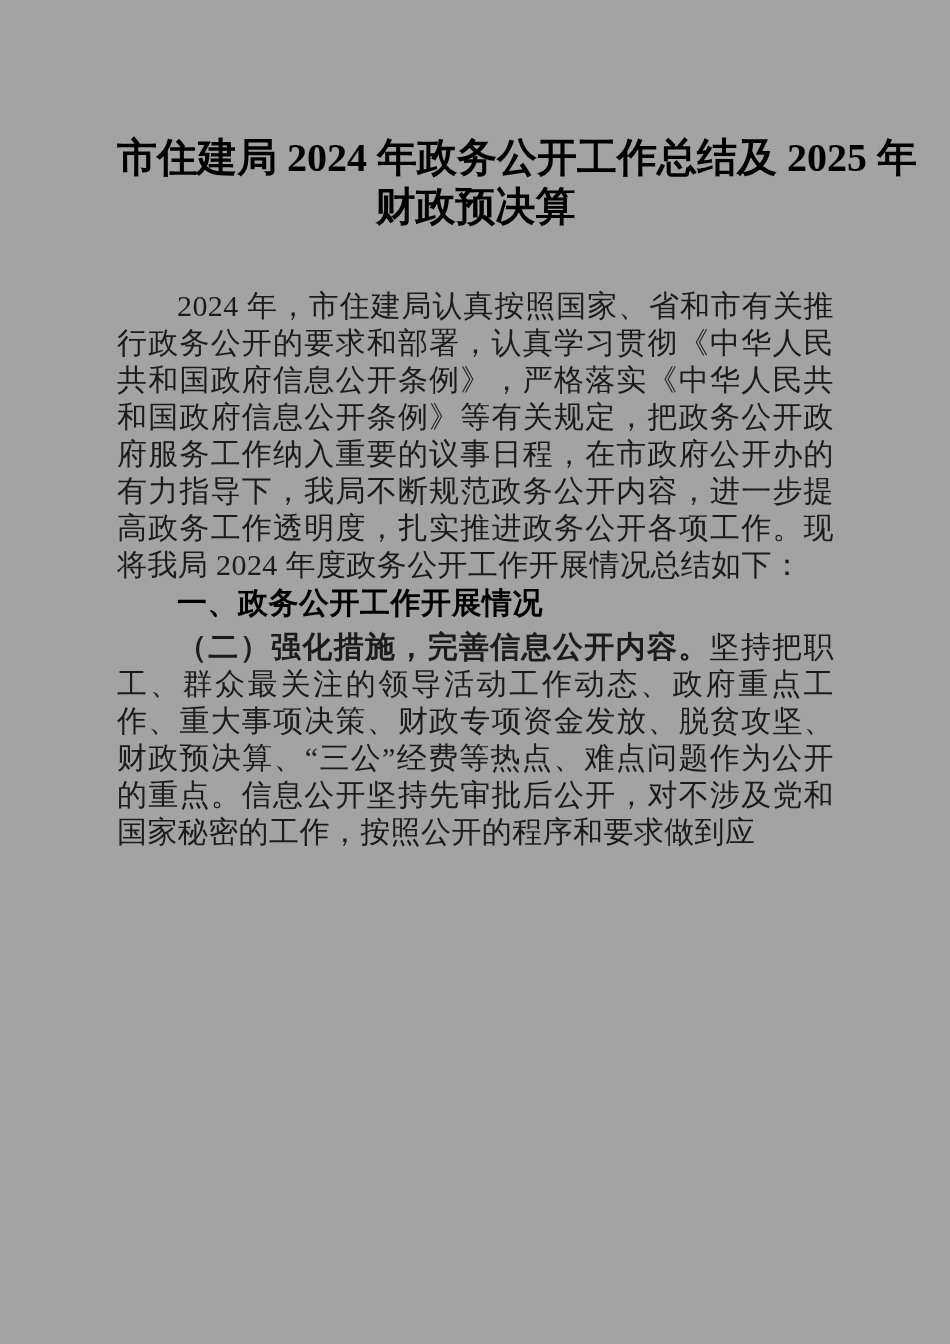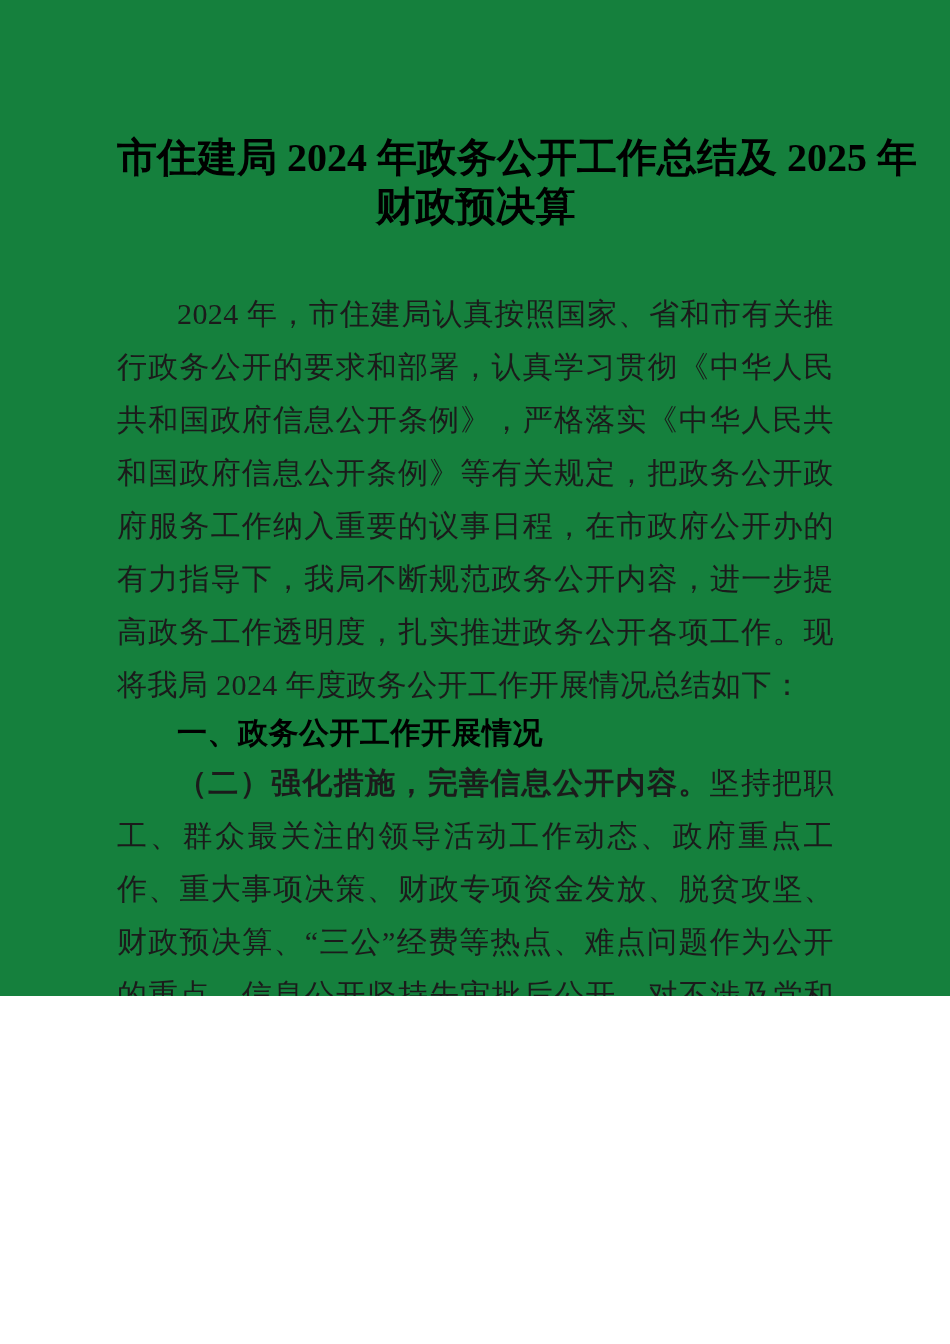--- a/index.html
+++ b/index.html
@@ -3,22 +3,22 @@
 <meta charset="utf-8">
 <style>
   html, body {
     margin: 0;
     padding: 0;
     background: #ffffff;
   }
   .page {
     position: relative;
     width: 950px;
-    height: 996px;
-    background: #15803d;
+    height: 1344px;
+    background: #a3a3a3;
     overflow: hidden;
     box-sizing: border-box;
   }
   .content {
     position: absolute;
     left: 117px;
     top: 0;
     width: 717px;
   }
 
@@ -40,40 +40,40 @@
     white-space: nowrap;
   }
   .title-spacer { height: 56px; }
 
   
   .para {
     margin: 0;
     padding: 0;
     font-family: "Liberation Serif", "DejaVu Serif", serif;
     font-size: 30px;
-    line-height: 53px;
+    line-height: 37px;
     color: #1b1b1b;
     text-align: justify;
     text-justify: inter-ideograph;
     text-indent: 60px;
     letter-spacing: 0.4px;
     font-style: normal;
   }
   .para.cn {
     font-family: "Liberation Serif", "DejaVu Serif", serif;
   }
   .lead {
     font-weight: bold;
   }
 
   
   .section-heading {
     margin: 0;
     padding: 0;
-    font-family: Liberation Sans, sans-serif;
+    font-family: Liberation Mono, monospace;
     font-weight: bold;
     font-size: 30px;
     line-height: 44.5px;
     color: #000000;
     text-indent: 60px;
     letter-spacing: 0.5px;
   }
 </style>
 </head>
 <body>

